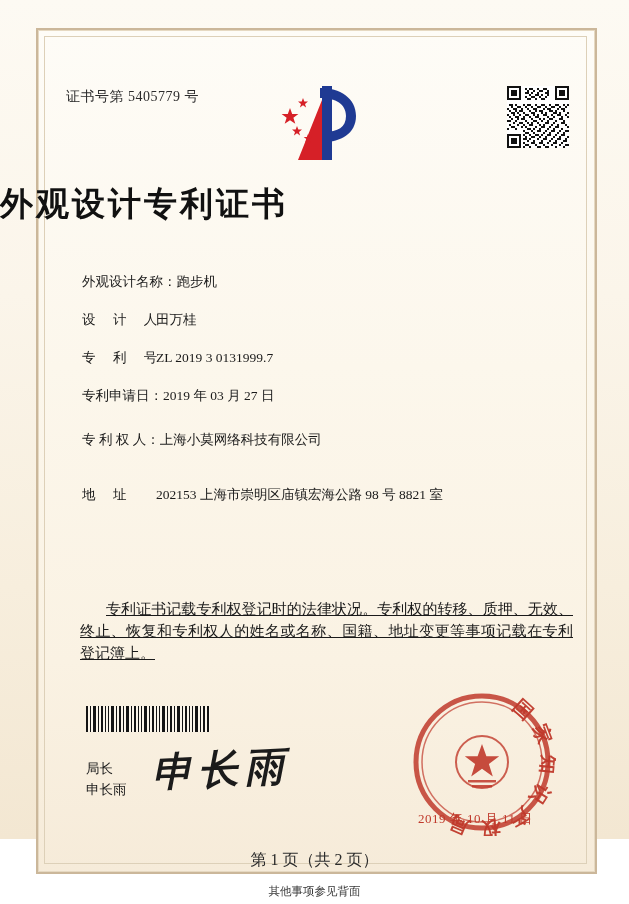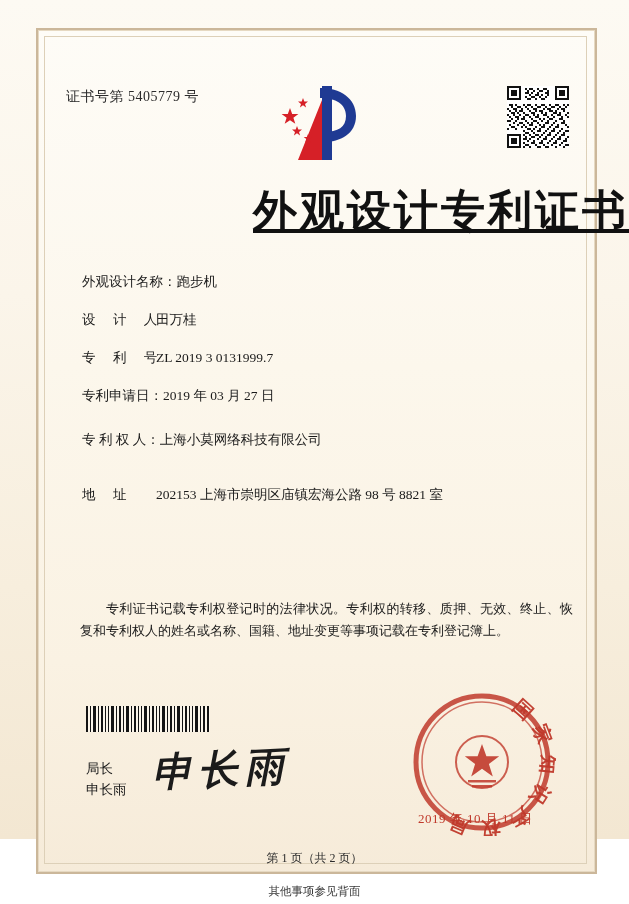--- a/index.html
+++ b/index.html
@@ -63,27 +63,26 @@
     top: 82px;
     width: 86px;
     height: 84px;
   }
   
   #title {
     position: absolute;
     left: 0;
     right: 0;
     top: 182px;
-    text-align: right;
-    font-size: 44px;
+    text-align: left;
+    font-size: 33px;
     font-weight: bold;
     letter-spacing: 3px;
     color: #111;
     font-family: "Liberation Serif", serif;
-    text-decoration: underline;
   }
   
   .field {
     position: absolute;
     left: 82px;
     right: 70px;
     font-size: 13.5px;
     color: #1a1a1a;
     line-height: 20px;
     white-space: nowrap;
@@ -122,25 +121,26 @@
     line-height: 22px;
     color: #1a1a1a;
     text-indent: 26px;
     text-align: justify;
   }
   #para2 {
     position: absolute;
     left: 80px;
     right: 56px;
     top: 598px;
-    font-size: 13px;
+    font-size: 15px;
     line-height: 22px;
     color: #1a1a1a;
     text-indent: 26px;
     text-align: justify;
+    text-decoration: underline;
   }
   
   #barcode {
     position: absolute;
     left: 86px;
     top: 706px;
     width: 124px;
     height: 26px;
   }
   
@@ -180,21 +180,21 @@
     color: #c0392b;
     letter-spacing: 0.5px;
   }
   
   #page-num {
     position: absolute;
     left: 0;
     right: 0;
     top: 850px;
     text-align: center;
-    font-size: 12px;
+    font-size: 16px;
     color: #2b2b2b;
   }
   #footnote {
     position: absolute;
     left: 0;
     right: 0;
     top: 884px;
     text-align: center;
     font-size: 11.5px;
     color: #3a3a3a;

